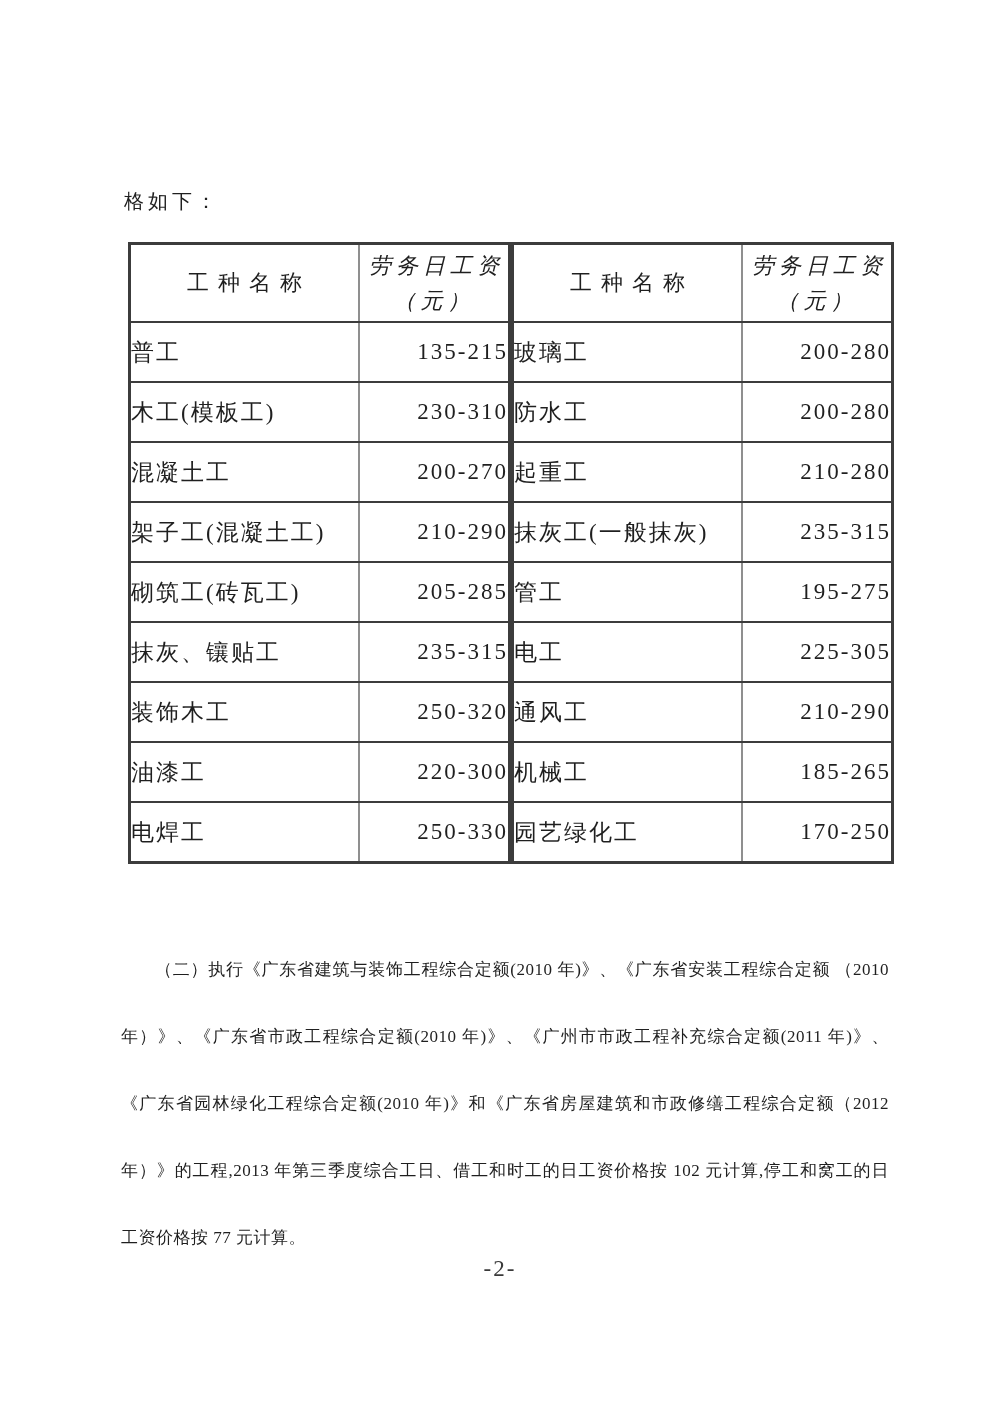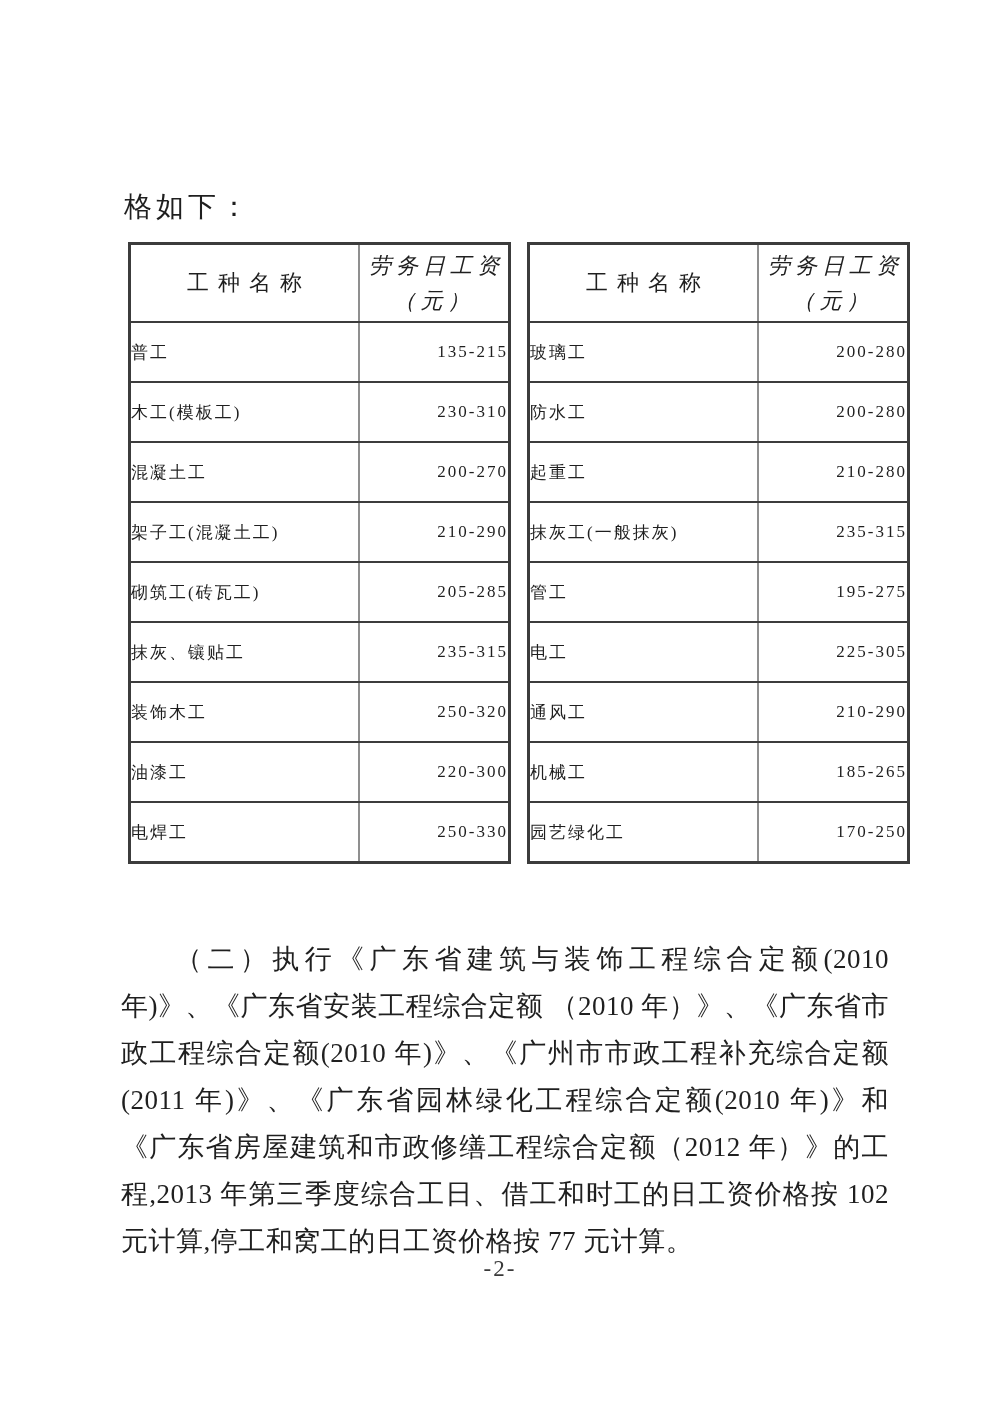--- a/index.html
+++ b/index.html
@@ -11,29 +11,29 @@
     height: 1408px;
     background: #ffffff;
     position: relative;
     font-family: "Liberation Serif", "DejaVu Serif", serif;
     color: #1f1f1f;
   }
   .intro {
     position: absolute;
     left: 124px;
     top: 188px;
-    font-size: 28px;
+    font-size: 20px;
     letter-spacing: 4px;
   }
   .tables-wrap {
     position: absolute;
     left: 128px;
     top: 242px;
     display: flex;
-    gap: 16px;
+    gap: 0;
   }
   table.wage-table {
     border-collapse: collapse;
     table-layout: fixed;
     width: 375px;
     border: 3px solid #3c3c3c;
   }
   table.wage-table th,
   table.wage-table td {
     border-top: 2px solid #3c3c3c;
@@ -54,38 +54,38 @@
   th.col-wage {
     width: 148px;
     white-space: pre-line;
     letter-spacing: 5px;
     line-height: 1.6;
     text-indent: 5px;
     font-style: italic;
   }
   table.wage-table td {
     height: 58px;
-    font-size: 17px;
+    font-size: 23px;
     vertical-align: middle;
   }
   td.cell-name {
     padding-left: 9px;
     letter-spacing: 2px;
   }
   td.cell-wage {
     text-align: right;
     letter-spacing: 2px;
   }
   .para {
     position: absolute;
     left: 121px;
     top: 936px;
     width: 768px;
-    font-size: 27px;
-    line-height: 47px;
+    font-size: 17px;
+    line-height: 67px;
     text-align: justify;
     text-indent: 2em;
     letter-spacing: 0.5px;
   }
   .page-number {
     position: absolute;
     left: 0;
     top: 1256px;
     width: 100%;
     text-align: center;

